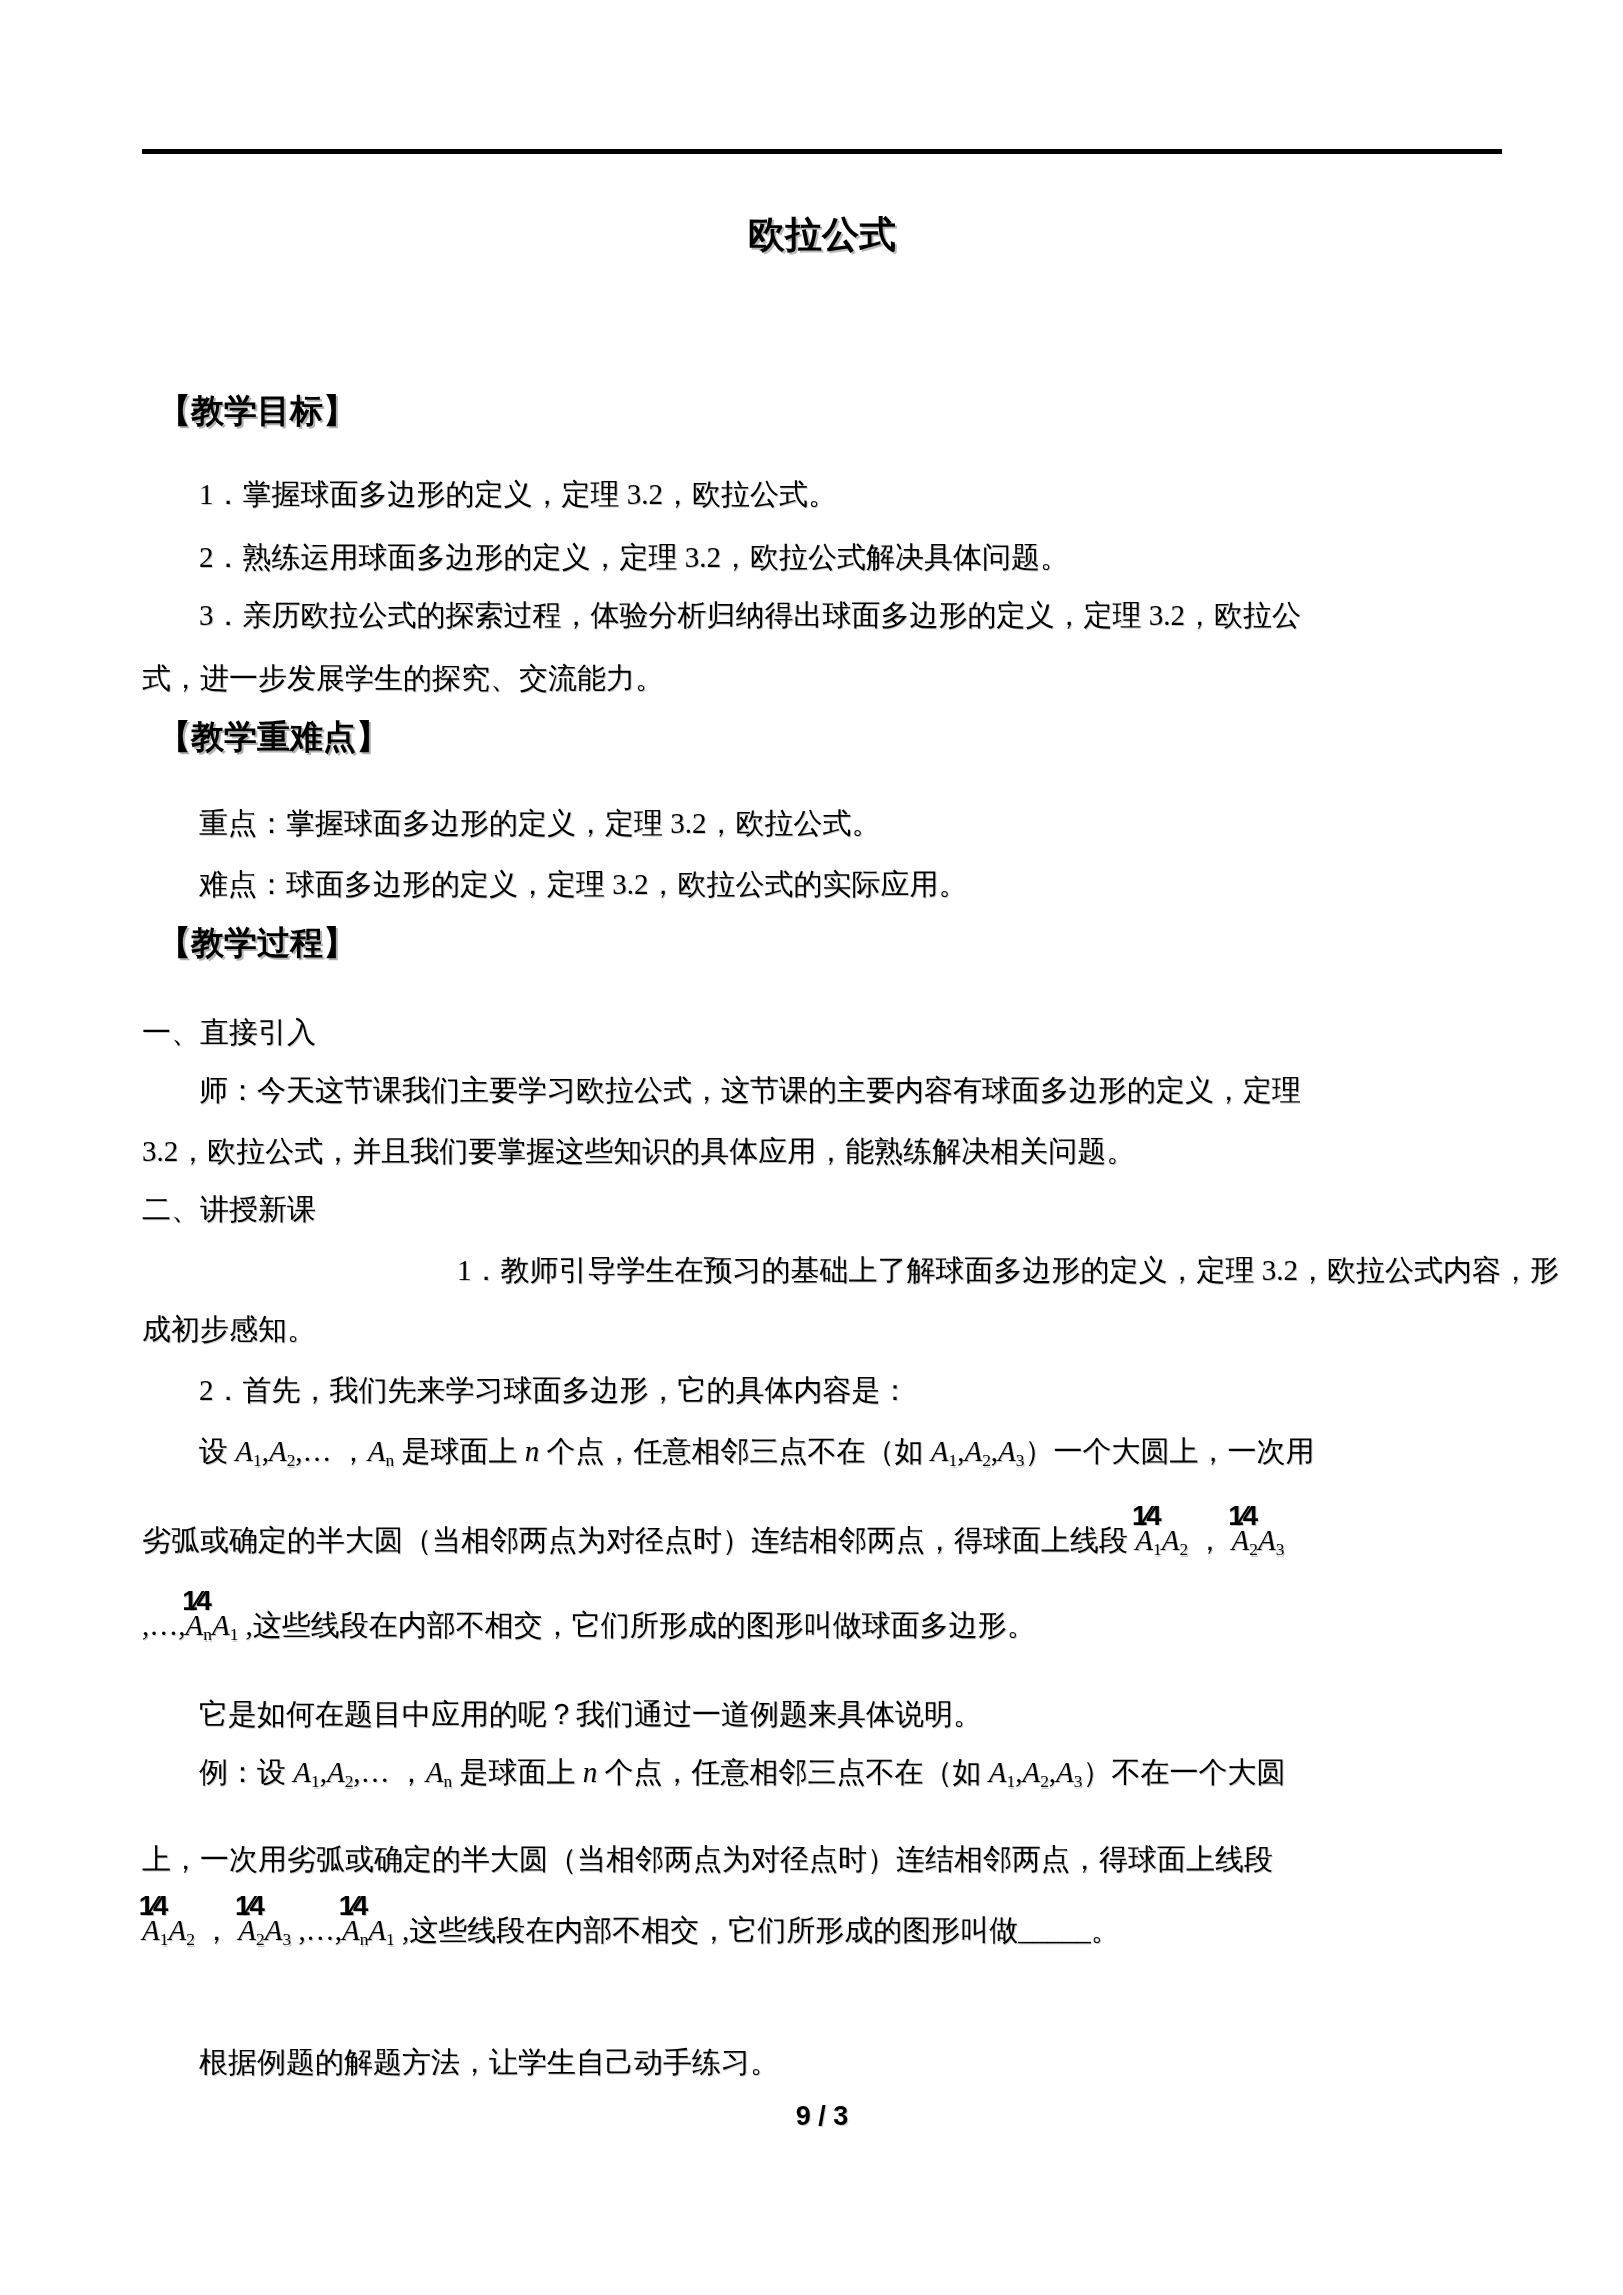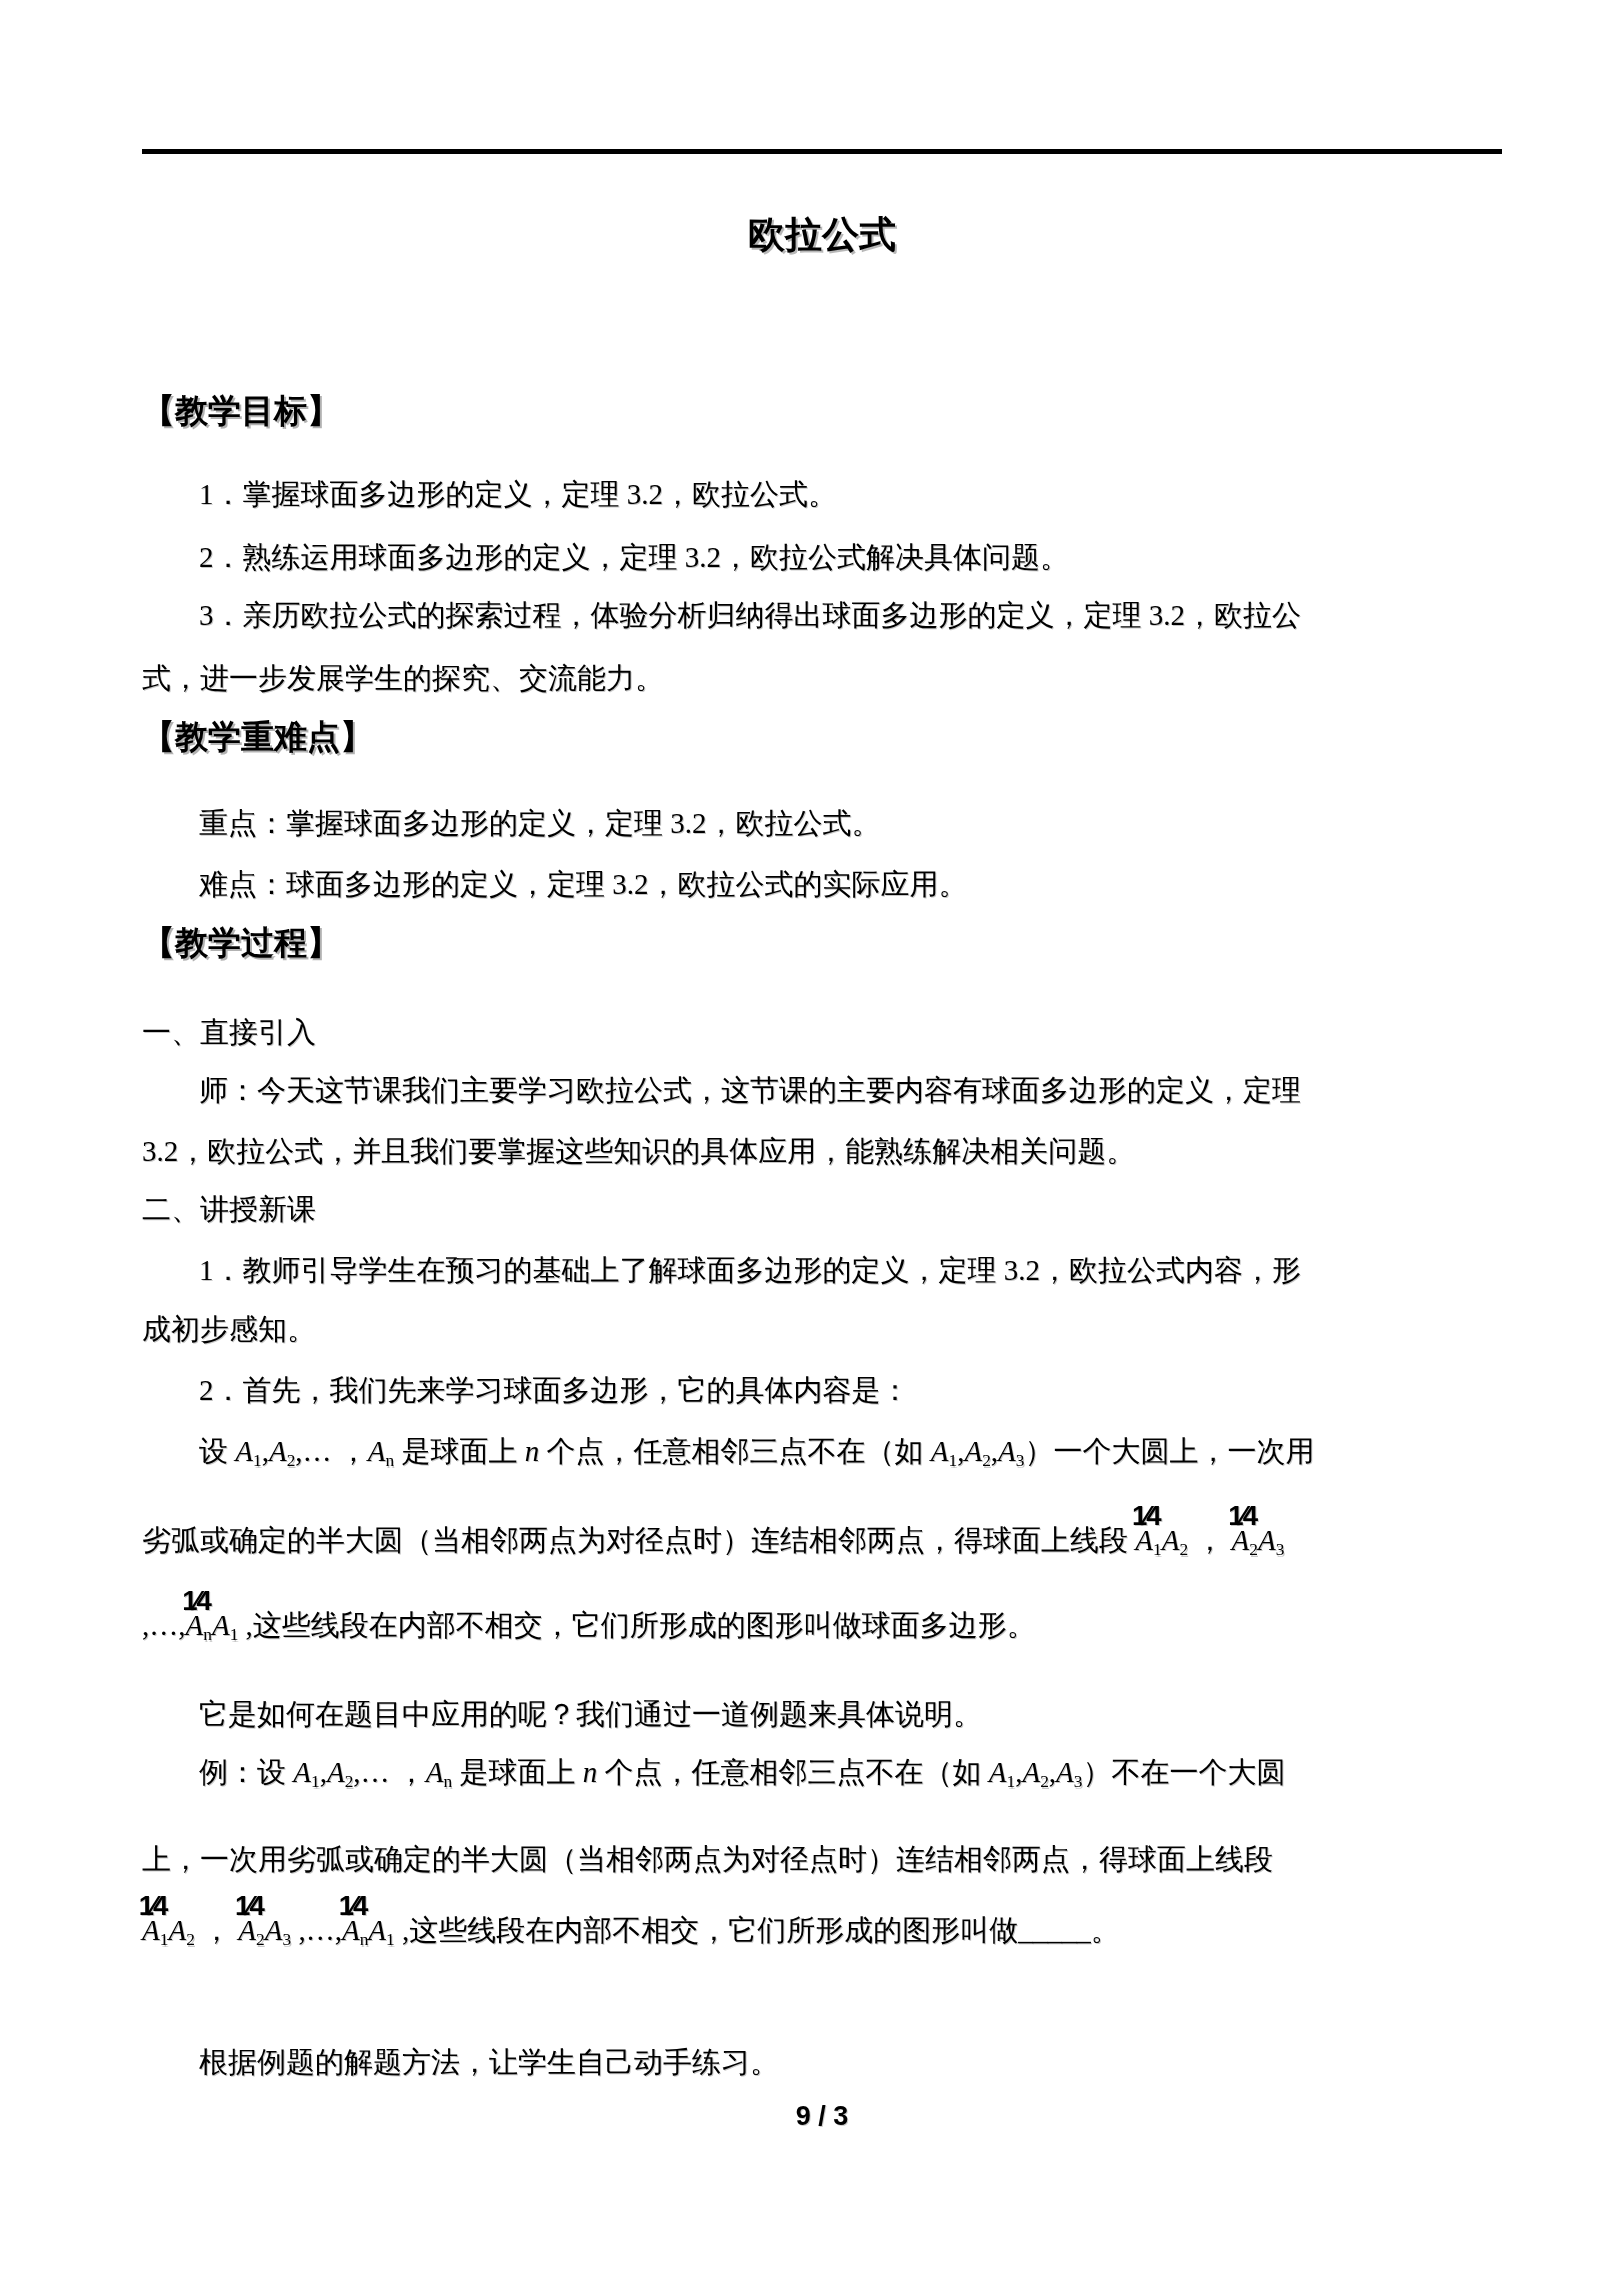--- a/index.html
+++ b/index.html
@@ -38,20 +38,21 @@
     font-size:29px;
     line-height:42px;
     white-space:nowrap;
     text-shadow:1px 1.4px 0 rgba(0,0,0,0.22);
   }
   .line.h{
     font-family:"Liberation Sans","DejaVu Sans",sans-serif;
     font-weight:700;
     font-size:33px;
     text-shadow:2px 2px 0 rgba(0,0,0,0.3);
+    margin-left:16px;
   }
   .line.ind{padding-left:57px;}
   .footer{
     position:absolute;
     left:142px;
     width:1360px;
     text-align:center;
     font-family:"Liberation Sans","DejaVu Sans",sans-serif;
     font-weight:700;
     font-size:27px;
@@ -99,21 +100,21 @@
     <div class="line ind" style="top: 594px;"><span class="tx">3．亲历欧拉公式的探索过程，体验分析归纳得出球面多边形的定义，定理 3.2，欧拉公</span></div>
     <div class="line" style="top: 657px;"><span class="tx">式，进一步发展学生的探究、交流能力。</span></div>
     <div class="line h" style="top: 716px;"><span class="tx">【教学重难点】</span></div>
     <div class="line ind" style="top: 802px;"><span class="tx">重点：掌握球面多边形的定义，定理 3.2，欧拉公式。</span></div>
     <div class="line ind" style="top: 863px;"><span class="tx">难点：球面多边形的定义，定理 3.2，欧拉公式的实际应用。</span></div>
     <div class="line h" style="top: 922px;"><span class="tx">【教学过程】</span></div>
     <div class="line ind" style="top: 1069px;"><span class="tx">师：今天这节课我们主要学习欧拉公式，这节课的主要内容有球面多边形的定义，定理</span></div>
     <div class="line" style="top: 1011px;"><span class="tx">一、直接引入</span></div>
     <div class="line" style="top: 1130px;"><span class="tx">3.2，欧拉公式，并且我们要掌握这些知识的具体应用，能熟练解决相关问题。</span></div>
     <div class="line" style="top: 1188px;"><span class="tx">二、讲授新课</span></div>
-    <div class="line ind" style="top: 1249px;"><span class="tx">1．教师引导学生在预习的基础上了解球面多边形的定义，定理 3.2，欧拉公式内容，形</span></div>
+    <div class="line ind" style="top: 1249px; text-align: right;"><span class="tx">1．教师引导学生在预习的基础上了解球面多边形的定义，定理 3.2，欧拉公式内容，形</span></div>
     <div class="line" style="top: 1308px;"><span class="tx">成初步感知。</span></div>
     <div class="line ind" style="top: 1369px;"><span class="tx">2．首先，我们先来学习球面多边形，它的具体内容是：</span></div>
     <div class="line ind" style="top: 1430px;"><span class="tx">设 </span><span class="math"><span class="mi">A</span><sub>1</sub><span class="mo">,</span><span class="mi">A</span><sub>2</sub><span class="mo">,… ，</span><span class="mi">A</span><sub>n</sub></span><span class="tx"> 是球面上 </span><span class="math"><span class="mi">n</span></span><span class="tx"> 个点，任意相邻三点不在（如 </span><span class="math"><span class="mi">A</span><sub>1</sub><span class="mo">,</span><span class="mi">A</span><sub>2</sub><span class="mo">,</span><span class="mi">A</span><sub>3</sub></span><span class="tx">）一个大圆上，一次用</span></div>
     <div class="line" style="top: 1519px;"><span class="tx">劣弧或确定的半大圆（当相邻两点为对径点时）连结相邻两点，得球面上线段 </span><span class="arcwrap"><b class="arcmark">1⁄4</b><span class="math"><span class="mi">A</span><sub>1</sub><span class="mi">A</span><sub>2</sub></span></span><span class="tx"> ， </span><span class="arcwrap"><b class="arcmark">1⁄4</b><span class="math"><span class="mi">A</span><sub>2</sub><span class="mi">A</span><sub>3</sub></span></span></div>
     <div class="line" style="top: 1604px;"><span class="tx">,…,</span><span class="arcwrap"><b class="arcmark">1⁄4</b><span class="math"><span class="mi">A</span><sub>n</sub><span class="mi">A</span><sub>1</sub></span></span><span class="tx"> ,这些线段在内部不相交，它们所形成的图形叫做球面多边形。</span></div>
     <div class="line ind" style="top: 1693px;"><span class="tx">它是如何在题目中应用的呢？我们通过一道例题来具体说明。</span></div>
     <div class="line ind" style="top: 1751px;"><span class="tx">例：设 </span><span class="math"><span class="mi">A</span><sub>1</sub><span class="mo">,</span><span class="mi">A</span><sub>2</sub><span class="mo">,… ，</span><span class="mi">A</span><sub>n</sub></span><span class="tx"> 是球面上 </span><span class="math"><span class="mi">n</span></span><span class="tx"> 个点，任意相邻三点不在（如 </span><span class="math"><span class="mi">A</span><sub>1</sub><span class="mo">,</span><span class="mi">A</span><sub>2</sub><span class="mo">,</span><span class="mi">A</span><sub>3</sub></span><span class="tx">）不在一个大圆</span></div>
     <div class="line" style="top: 1838px;"><span class="tx">上，一次用劣弧或确定的半大圆（当相邻两点为对径点时）连结相邻两点，得球面上线段</span></div>
     <div class="line" style="top: 1909px;"><span class="arcwrap"><b class="arcmark">1⁄4</b><span class="math"><span class="mi">A</span><sub>1</sub><span class="mi">A</span><sub>2</sub></span></span><span class="tx"> ， </span><span class="arcwrap"><b class="arcmark">1⁄4</b><span class="math"><span class="mi">A</span><sub>2</sub><span class="mi">A</span><sub>3</sub></span></span><span class="tx"> ,…,</span><span class="arcwrap"><b class="arcmark">1⁄4</b><span class="math"><span class="mi">A</span><sub>n</sub><span class="mi">A</span><sub>1</sub></span></span><span class="tx"> ,这些线段在内部不相交，它们所形成的图形叫做_____。</span></div>
     <div class="line ind" style="top: 2041px;"><span class="tx">根据例题的解题方法，让学生自己动手练习。</span></div>

